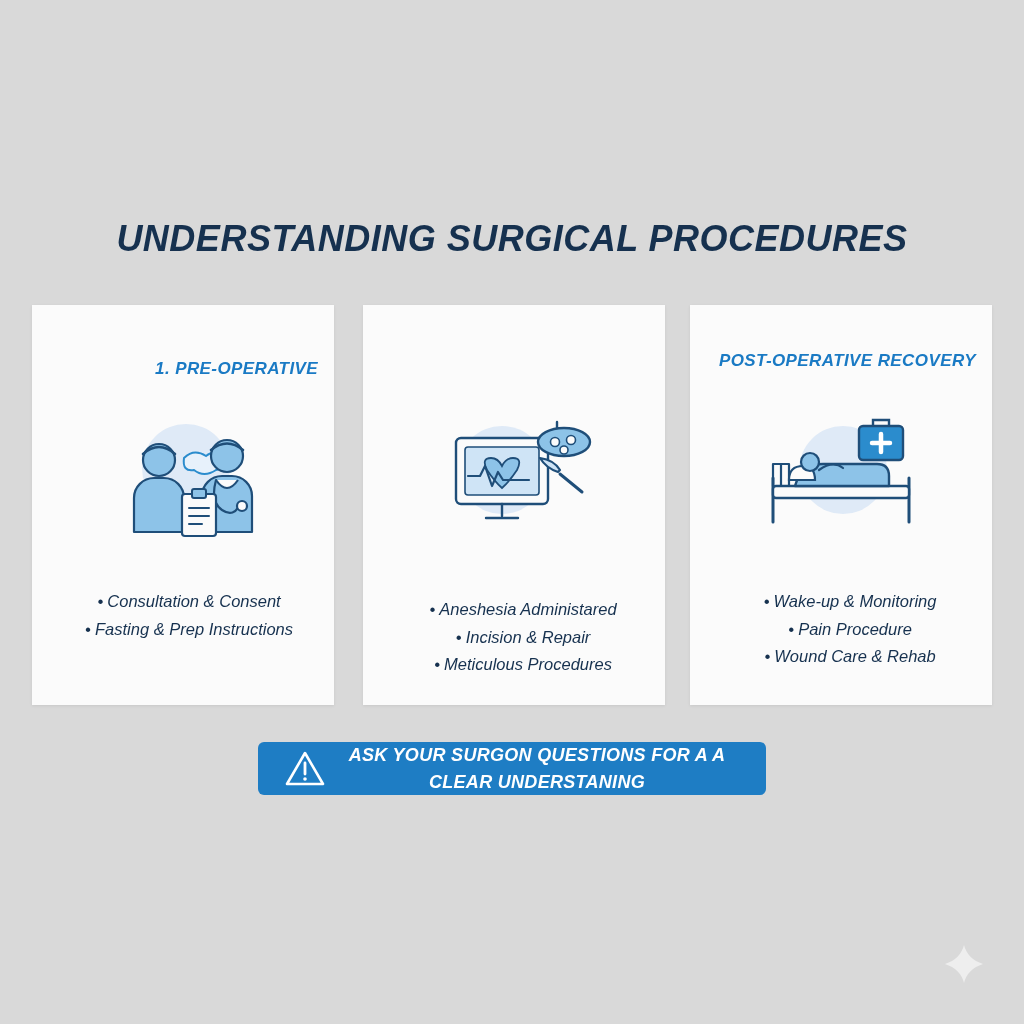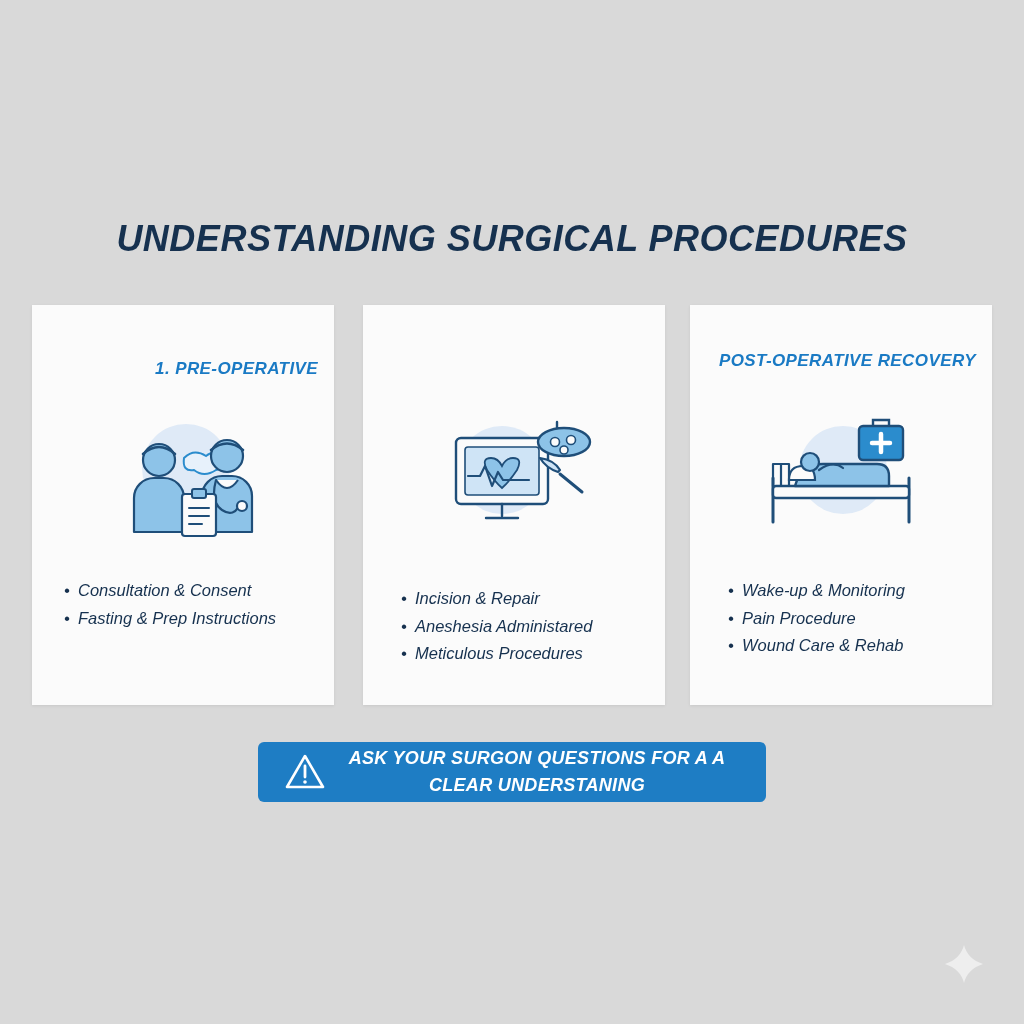--- a/index.html
+++ b/index.html
@@ -69,23 +69,24 @@
     height: 140px;
     display: flex;
     align-items: center;
     justify-content: center;
   }
   .card-list {
     position: absolute;
     left: 42px;
     right: 20px;
     top: 268px;
-    margin: 4px;
+    margin: 15px;
     padding: 0;
     list-style: none;
+    text-align: center;
   }
   .card-2 .card-list { left: 48px; top: 276px; }
   .card-3 .card-list { left: 48px; top: 268px; }
   .card-list li {
     color: #16314f;
     font-size: 16.5px;
     line-height: 1.68;
     white-space: nowrap;
   }
   .card-list li::before {
@@ -93,21 +94,21 @@
     color: #16314f;
     display: inline-block;
     width: 14px;
     margin-left: -14px;
   }
   .banner {
     position: absolute;
     left: 258px;
     top: 742px;
     width: 508px;
-    height: 60px;
+    height: 53px;
     background: #1e7dc4;
     border-radius: 6px;
     display: flex;
     align-items: center;
     padding-left: 24px;
     box-sizing: border-box;
   }
   .banner-icon {
     flex: 0 0 auto;
     width: 46px;
@@ -191,22 +192,22 @@
           <ellipse cx="140" cy="34" rx="26" ry="14" fill="#8dc3e8" stroke="#1f4e79" stroke-width="2.4"></ellipse>
           <circle cx="131" cy="34" r="4.5" fill="#fbfbfb" stroke="#1f4e79" stroke-width="1.6"></circle>
           <circle cx="147" cy="32" r="4.5" fill="#fbfbfb" stroke="#1f4e79" stroke-width="1.6"></circle>
           <circle cx="140" cy="42" r="4" fill="#fbfbfb" stroke="#1f4e79" stroke-width="1.6"></circle>
 
           <path d="M136 66 l22 18" stroke="#1f4e79" stroke-width="3" stroke-linecap="round"></path>
           <path d="M134 64 q-12 -4 -18 -14 q14 2 20 12 z" fill="#cfe4f6" stroke="#1f4e79" stroke-width="2.2" stroke-linejoin="round"></path>
         </svg>
       </div>
       <ul class="card-list">
+        <li>Aneshesia Administared</li>
         <li>Incision &amp; Repair</li>
-        <li>Aneshesia Administared</li>
         <li>Meticulous Procedures</li>
       </ul>
     </div>
 
     <div class="card card-3">
       <div class="card-title">Post-Operative Recovery</div>
       <div class="card-art">
         <svg width="180" height="135" viewBox="0 0 180 135">
           <circle cx="92" cy="62" r="44" fill="#dfeaf7"></circle>
 

